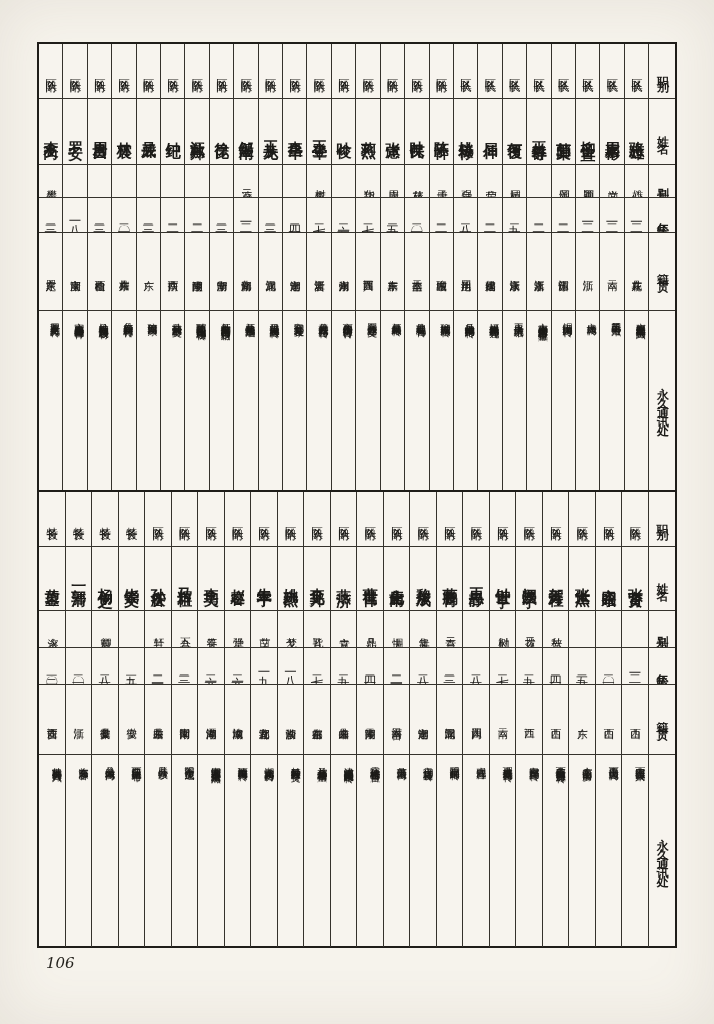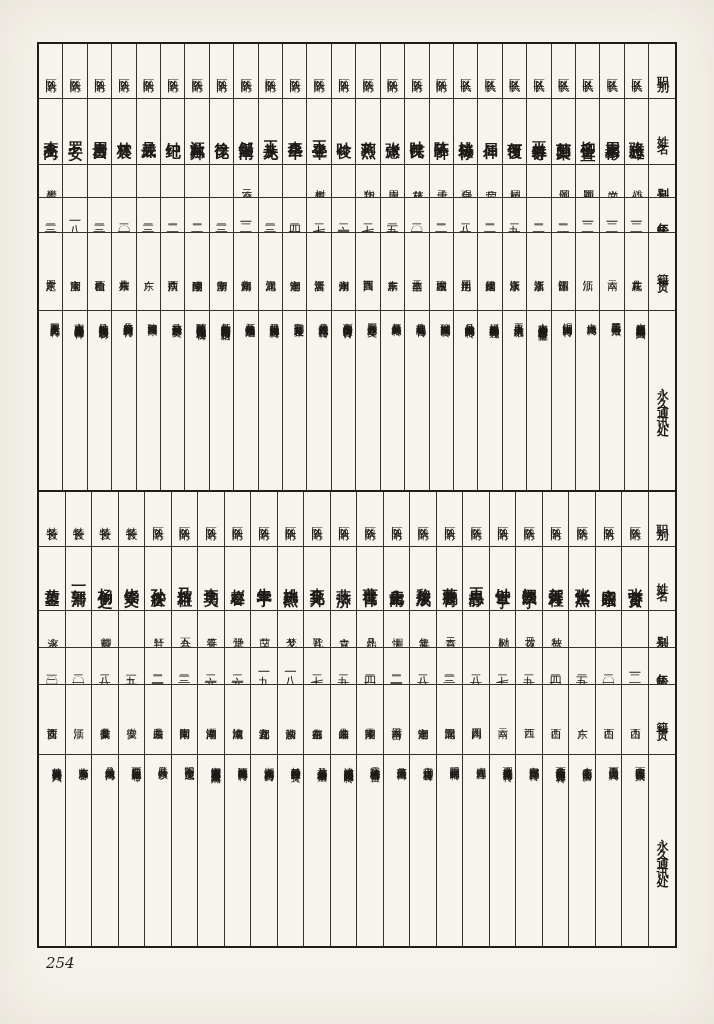--- a/index.html
+++ b/index.html
@@ -477,14 +477,14 @@
         <div class="cell r-title">职别</div>
         <div class="cell r-name">姓名</div>
         <div class="cell r-alias">别号</div>
         <div class="cell r-age">年龄</div>
         <div class="cell r-origin">籍贯</div>
         <div class="cell r-address">永久通讯处</div>
       </div>
     </div>
 
   </div>
-  <div class="page-number">254</div>
+  <div class="page-number">106</div>
 </div>
 
 </body></html>

